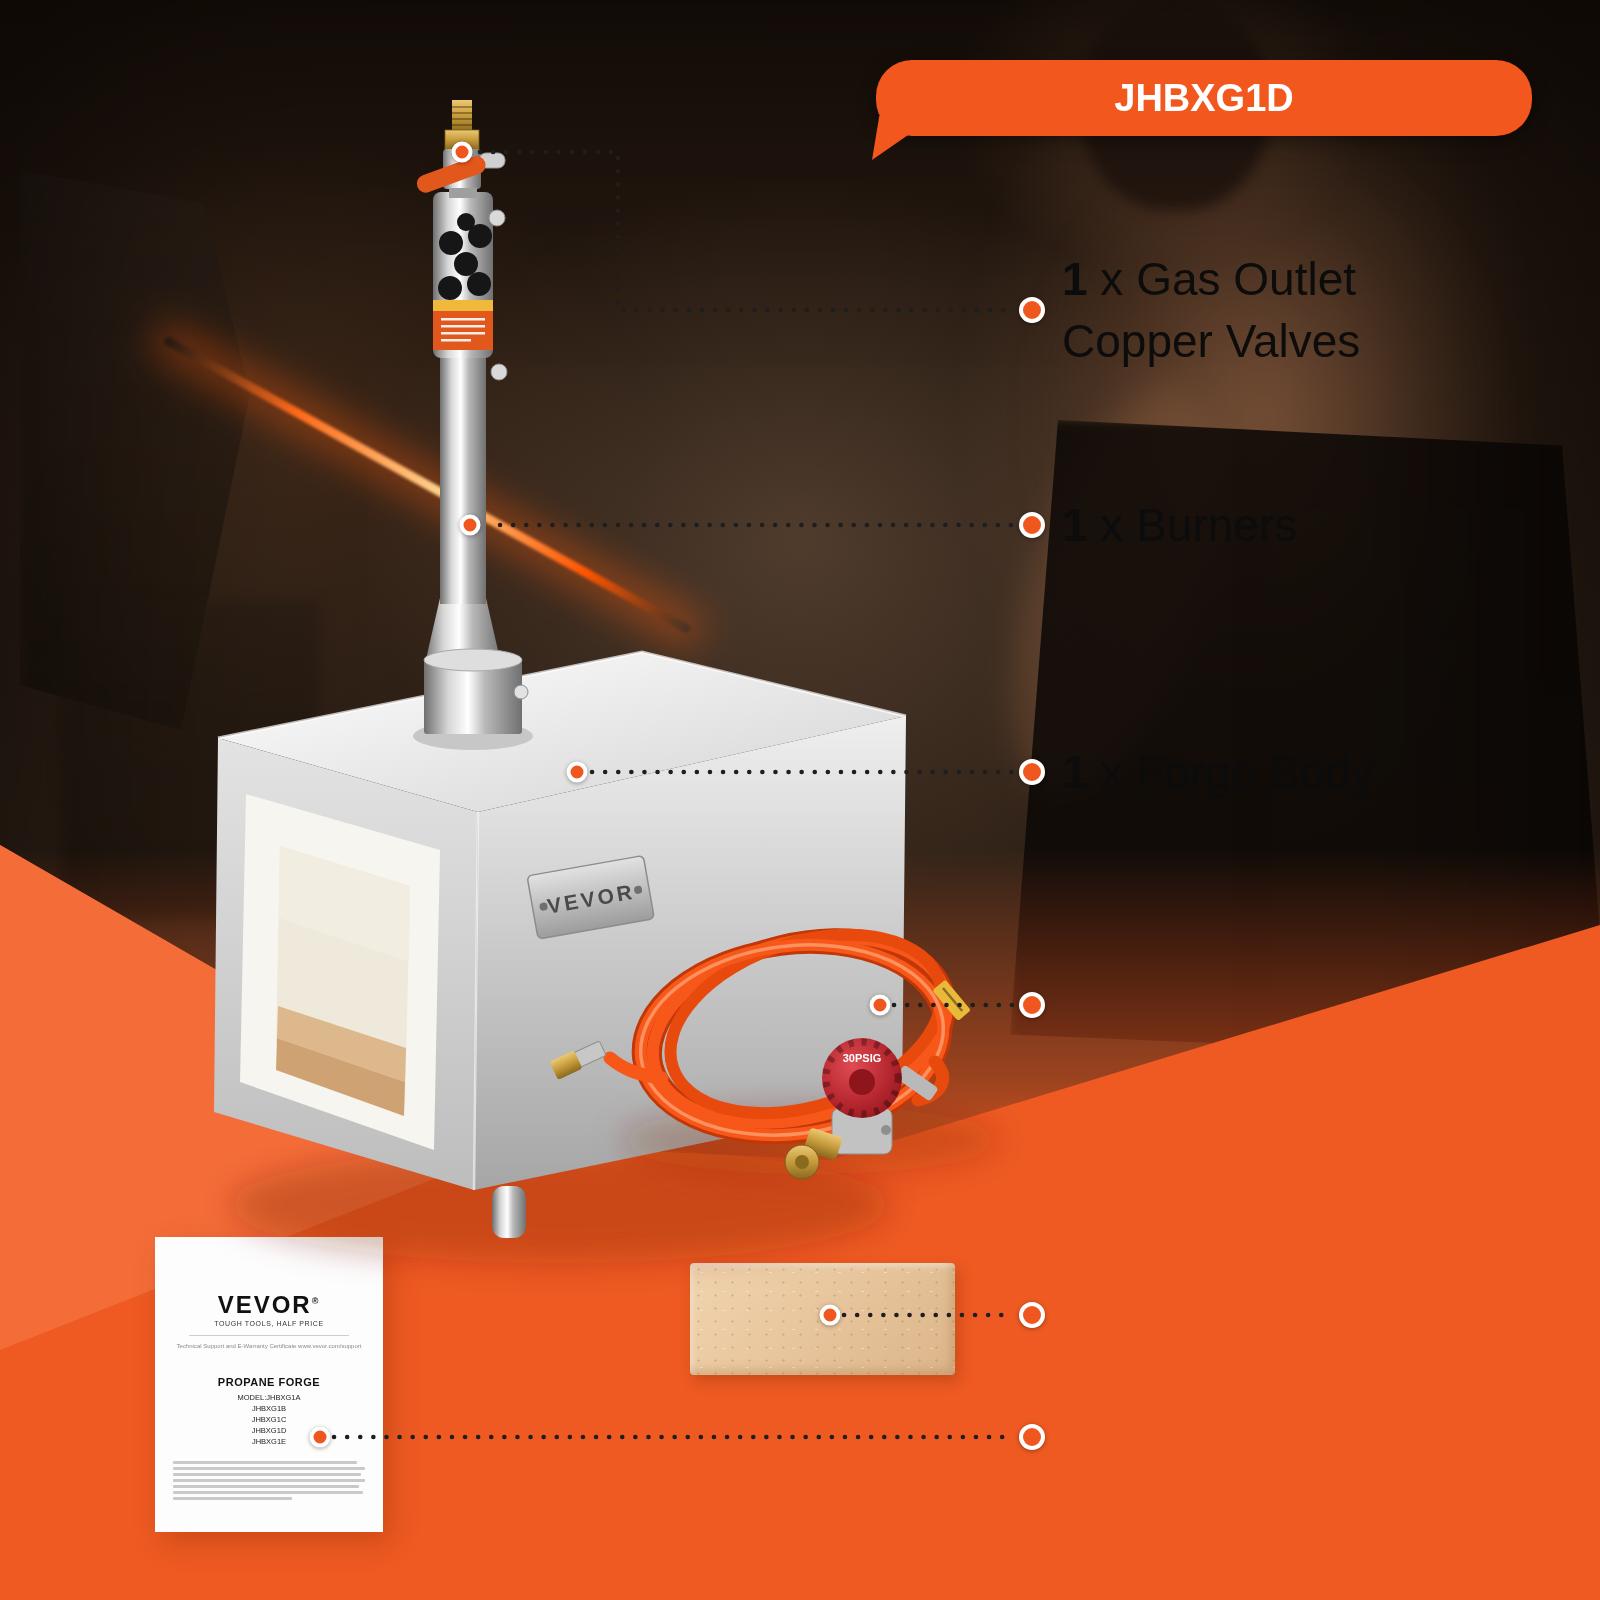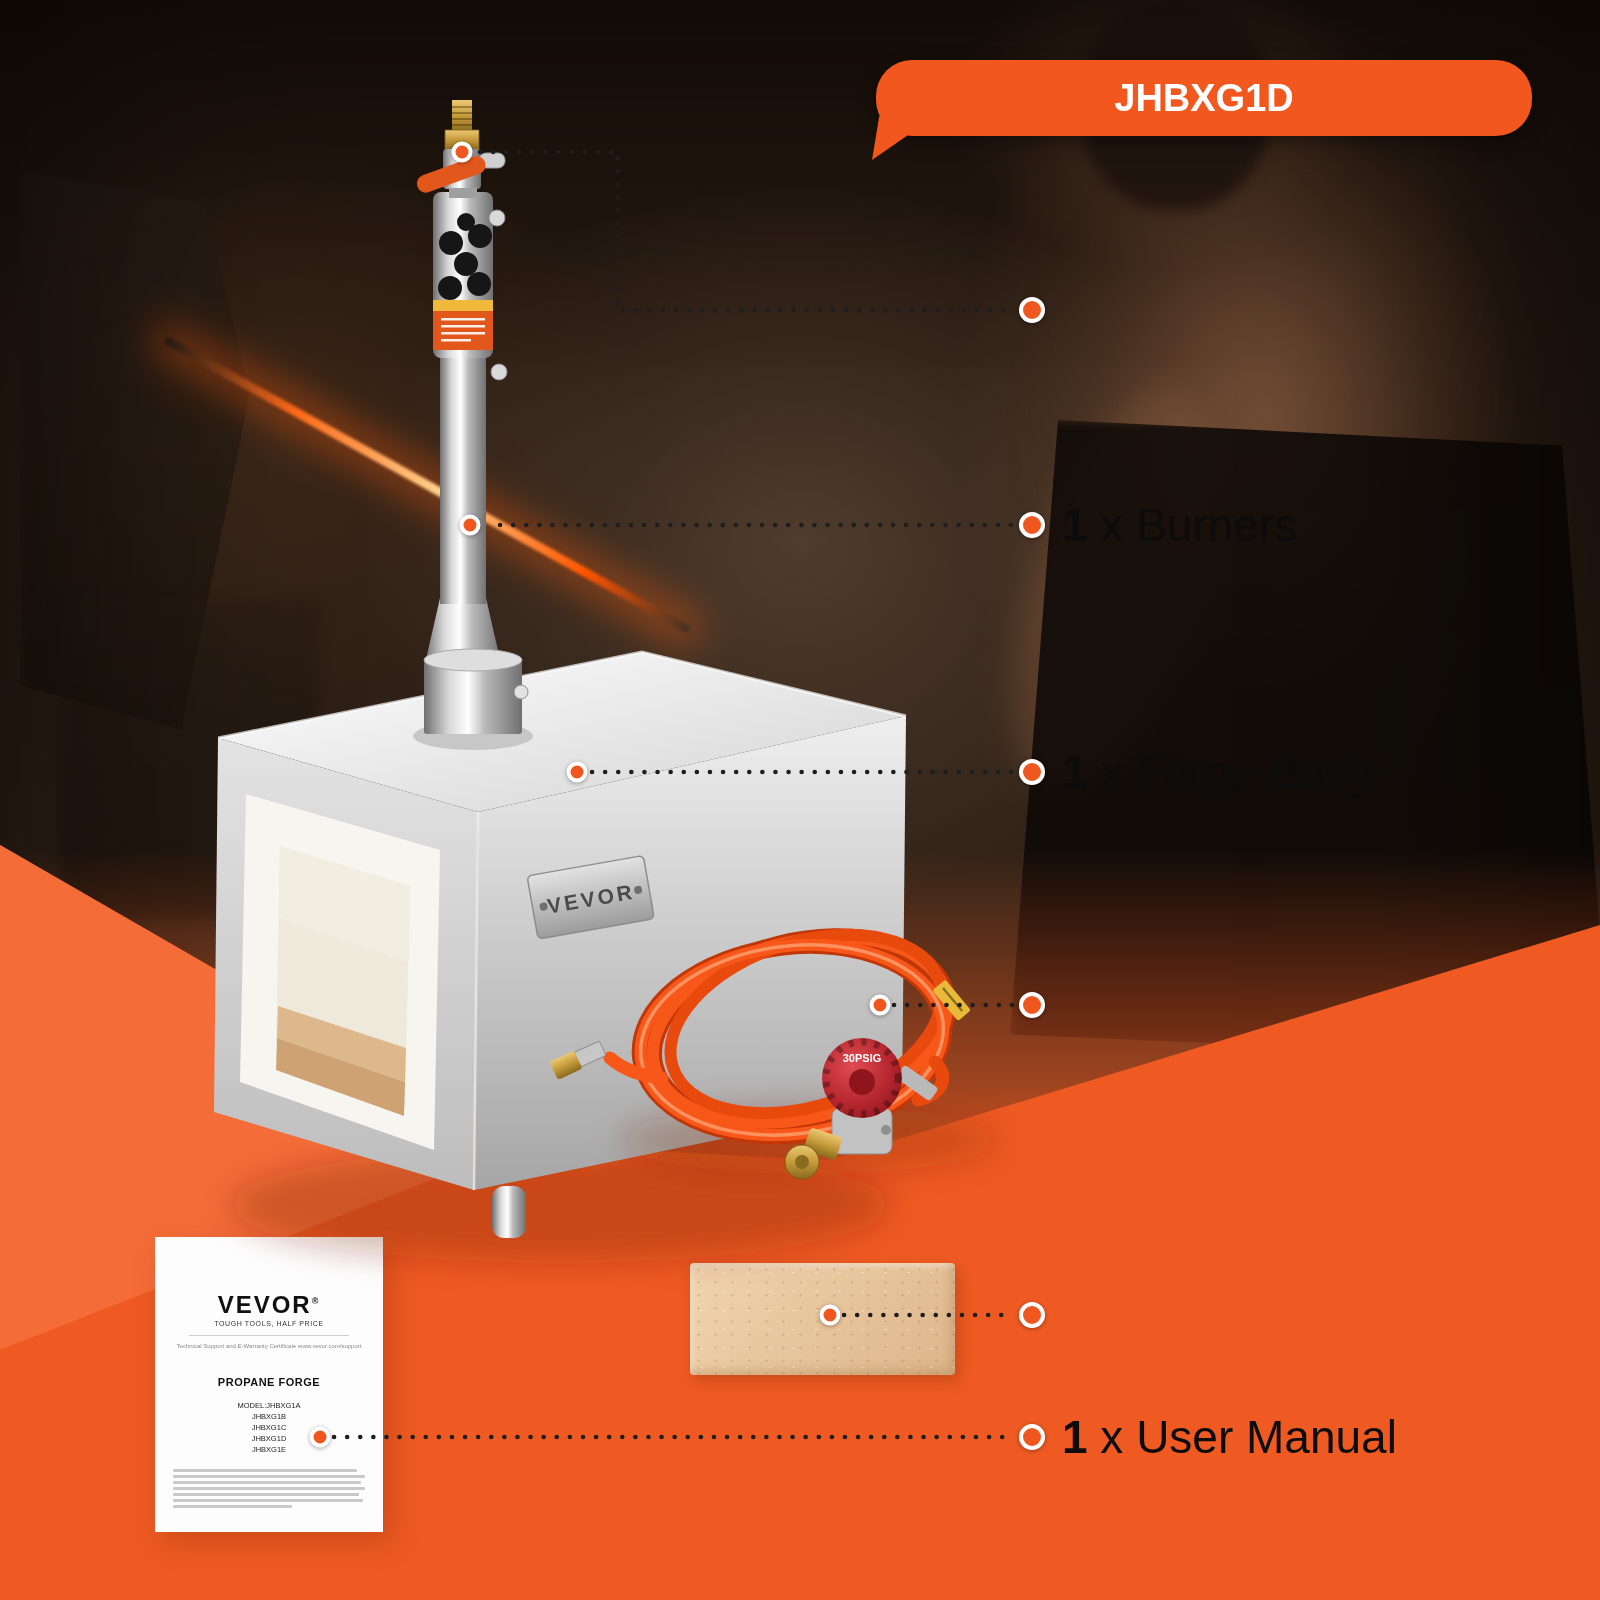--- a/index.html
+++ b/index.html
@@ -54,21 +54,21 @@
     background-size:17px 13px,23px 19px,100% 100%;
     box-shadow:4px 6px 14px rgba(120,40,0,.30), inset -4px -5px 10px rgba(150,100,50,.28), inset 2px 3px 6px rgba(255,255,255,.5);}
   .manual{position:absolute;left:155px;top:1237px;width:228px;height:295px;background:#fdfdfd;
     box-shadow:8px 10px 26px rgba(130,40,0,.30);text-align:center;color:#111;}
   .manual .m-brand{margin-top:52px;font-weight:bold;font-size:24px;letter-spacing:2px;line-height:24px;}
   .manual .m-reg{font-size:9px;vertical-align:super;}
   .manual .m-tag{font-size:7px;letter-spacing:.6px;color:#333;margin-top:3px;}
   .manual .m-rule{width:70%;height:1px;background:#cfcfcf;margin:8px auto 6px auto;}
   .manual .m-support{font-size:6px;color:#8a8a8a;padding:0 14px;line-height:8px;}
   .manual .m-title{font-size:11px;font-weight:bold;letter-spacing:.5px;margin-top:26px;}
-  .manual .m-models{font-size:7.5px;line-height:11px;color:#222;margin-top:12px;}
+  .manual .m-models{font-size:7.5px;line-height:11px;color:#222;margin-top:4px;}
   .manual .m-fine{margin-top:14px;padding:0 18px;}
   .manual .m-fine .bar{height:2.5px;background:#c9c9c9;margin:3.5px 0;border-radius:1px;}
   
   .banner{position:absolute;left:876px;top:60px;width:656px;height:76px;background:#f2571d;
     border-radius:36px;display:flex;align-items:center;justify-content:center;
     color:#fff;font-size:38px;z-index:30;box-shadow:0 6px 18px rgba(0,0,0,.35);}
   .banner b{font-weight:bold;}
   .banner .tail{position:absolute;left:-4px;bottom:-24px;width:52px;height:44px;background:#f2571d;
     clip-path:polygon(14% 0,100% 18%,0 100%);}
   
@@ -303,17 +303,18 @@
   <div class="marker dot" style="left:830px;top:1315px"></div>
   <div class="marker dot" style="left:320px;top:1437px"></div>
 
   <div class="marker ring" style="left:1032px;top:310px"></div>
   <div class="marker ring" style="left:1032px;top:525px"></div>
   <div class="marker ring" style="left:1032px;top:772px"></div>
   <div class="marker ring" style="left:1032px;top:1005px"></div>
   <div class="marker ring" style="left:1032px;top:1315px"></div>
   <div class="marker ring" style="left:1032px;top:1437px"></div>
 
+  <div class="callout-label" style="top:310px"><span class="qty">1</span><span> x Gas Outlet
+Copper Valves</span></div>
   <div class="callout-label" style="top:525px"><span class="qty">1</span><span> x Burners</span></div>
   <div class="callout-label" style="top:772px"><span class="qty">1</span><span> x Forge Body</span></div>
-  <div class="callout-label" style="top:1437px"><span class="qty">1</span><span> x User Manual</span></div>
 
 </div>
 
 </body></html>

